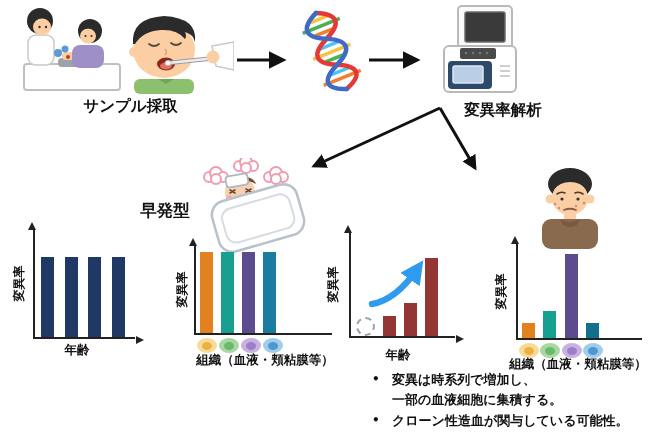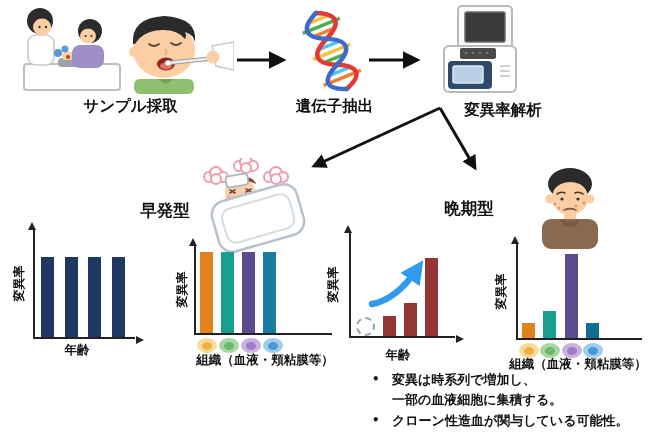--- a/index.html
+++ b/index.html
@@ -96,21 +96,20 @@
       <line x1="27" y1="39" x2="47" y2="39" stroke="#4FC3F7" stroke-width="3.5"></line>
       <line x1="17" y1="46" x2="57" y2="46" stroke="#F5C242" stroke-width="3.5"></line>
       <line x1="27" y1="53" x2="47" y2="53" stroke="#4CAF50" stroke-width="3.5"></line>
       <line x1="27" y1="67" x2="47" y2="67" stroke="#4FC3F7" stroke-width="3.5"></line>
       <line x1="17" y1="74" x2="57" y2="74" stroke="#F08030" stroke-width="3.5"></line>
       <path d="M37,4 C57,13 57,23 37,32 C17,41 17,51 37,60 C57,69 57,79 37,86" fill="none" stroke="#E53935" stroke-width="4.5" stroke-linecap="round"></path>
       <path d="M37,4 C17,13 17,23 37,32 C57,41 57,51 37,60 C17,69 17,79 37,86" fill="none" stroke="#3F6BC6" stroke-width="4.5" stroke-linecap="round"></path>
     </g>
   </svg>
 
-  <div class="lbl fs16" style="left:272px;top:96px;width:125px">遺伝子抽出</div>
 
   <svg class="abs" style="left:366px;top:50px" width="64" height="20" viewBox="0 0 64 20">
     <defs>
         <marker id="ahf2" viewBox="0 0 10 10" refX="8" refY="5" markerWidth="6" markerHeight="6" orient="auto">
           <path d="M0,0 L10,5 L0,10 z" fill="#111"></path>
         </marker>
       </defs>
     <line x1="3" y1="10" x2="51" y2="10" stroke="#111" stroke-width="3" marker-end="url(#ahf2)"></line>
   </svg>
 
@@ -136,21 +135,20 @@
     <defs>
         <marker id="ahb" viewBox="0 0 10 10" refX="8" refY="5" markerWidth="5" markerHeight="5" orient="auto">
           <path d="M0,0 L10,5 L0,10 z" fill="#111"></path>
         </marker>
       </defs>
     <line x1="142" y1="8" x2="16" y2="66" stroke="#111" stroke-width="3" marker-end="url(#ahb)"></line>
     <line x1="142" y1="8" x2="177" y2="68" stroke="#111" stroke-width="3" marker-end="url(#ahb)"></line>
   </svg>
 
   <div class="lbl fs17" style="left:124px;top:190px;width:82px">早発型</div>
-  <div class="lbl fs17" style="left:428px;top:188px;width:82px">晩期型</div>
 
   <svg class="abs" style="left:186px;top:158px" width="132" height="98" viewBox="0 0 132 98">
     <g stroke="#F09CB0" stroke-width="2" fill="#FFFFFF">
       <g transform="translate(30,18)">
           <circle cx="-7" cy="1" r="5"></circle>
           <circle cx="0" cy="-3" r="6"></circle>
           <circle cx="7" cy="1" r="5"></circle>
           <circle cx="0" cy="3" r="5"></circle>
         </g>
       <g transform="translate(60,7)">

